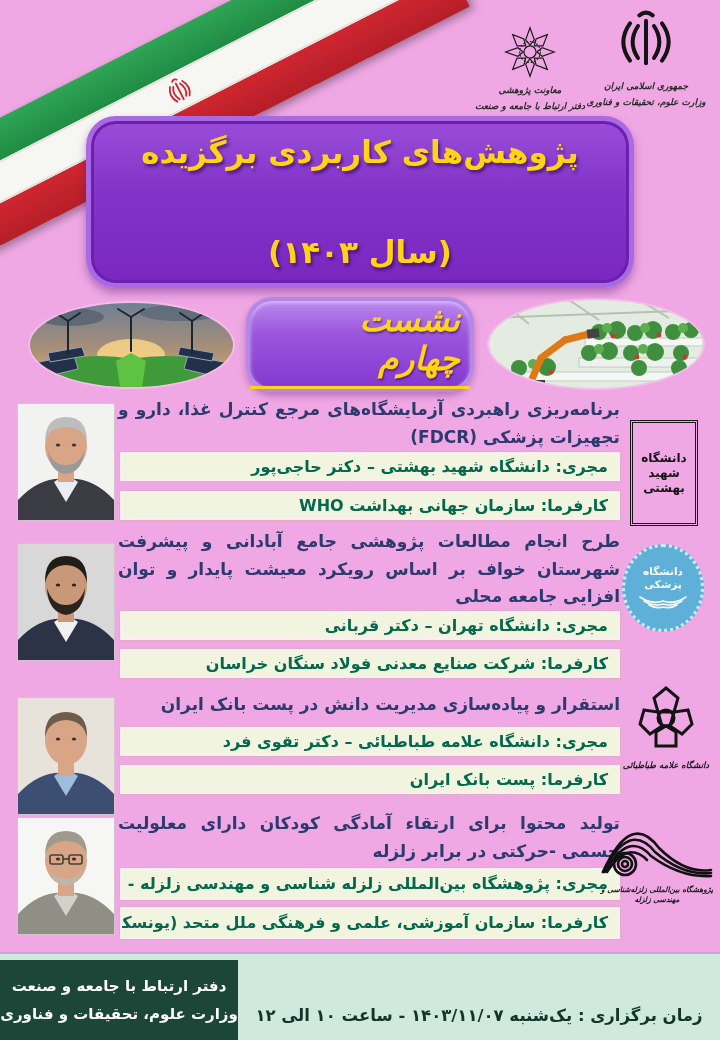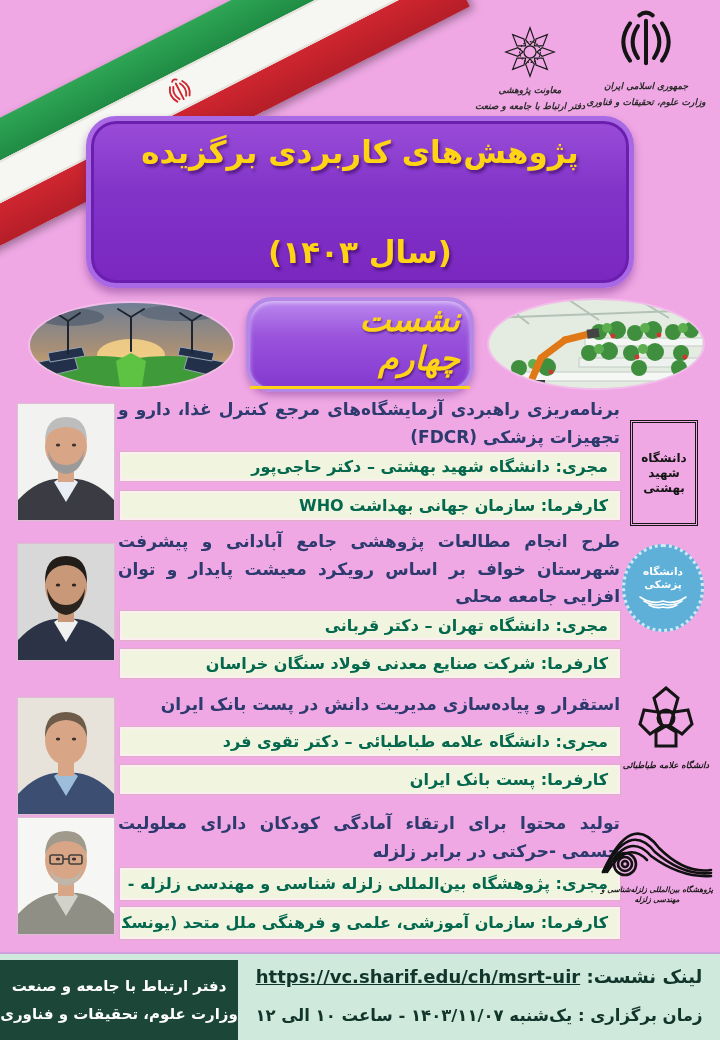--- a/index.html
+++ b/index.html
@@ -378,18 +378,14 @@
     </g>
   </svg>
   <div class="cap">پژوهشگاه بین‌المللی زلزله‌شناسی و مهندسی زلزله</div>
 </div>
 
 <div class="footer">
   <div class="footer-office">
     <div>دفتر ارتباط با جامعه و صنعت</div>
     <div>وزارت علوم، تحقیقات و فناوری</div>
   </div>
-  <div class="footer-link">
-    <span>لینک نشست:</span>
-    <span class="url">https://vc.sharif.edu/ch/msrt-uir</span>
-  </div>
   <div class="footer-time">زمان برگزاری : یک‌شنبه ۱۴۰۳/۱۱/۰۷ - ساعت ۱۰ الی ۱۲</div>
 </div>
 
 </body></html>

